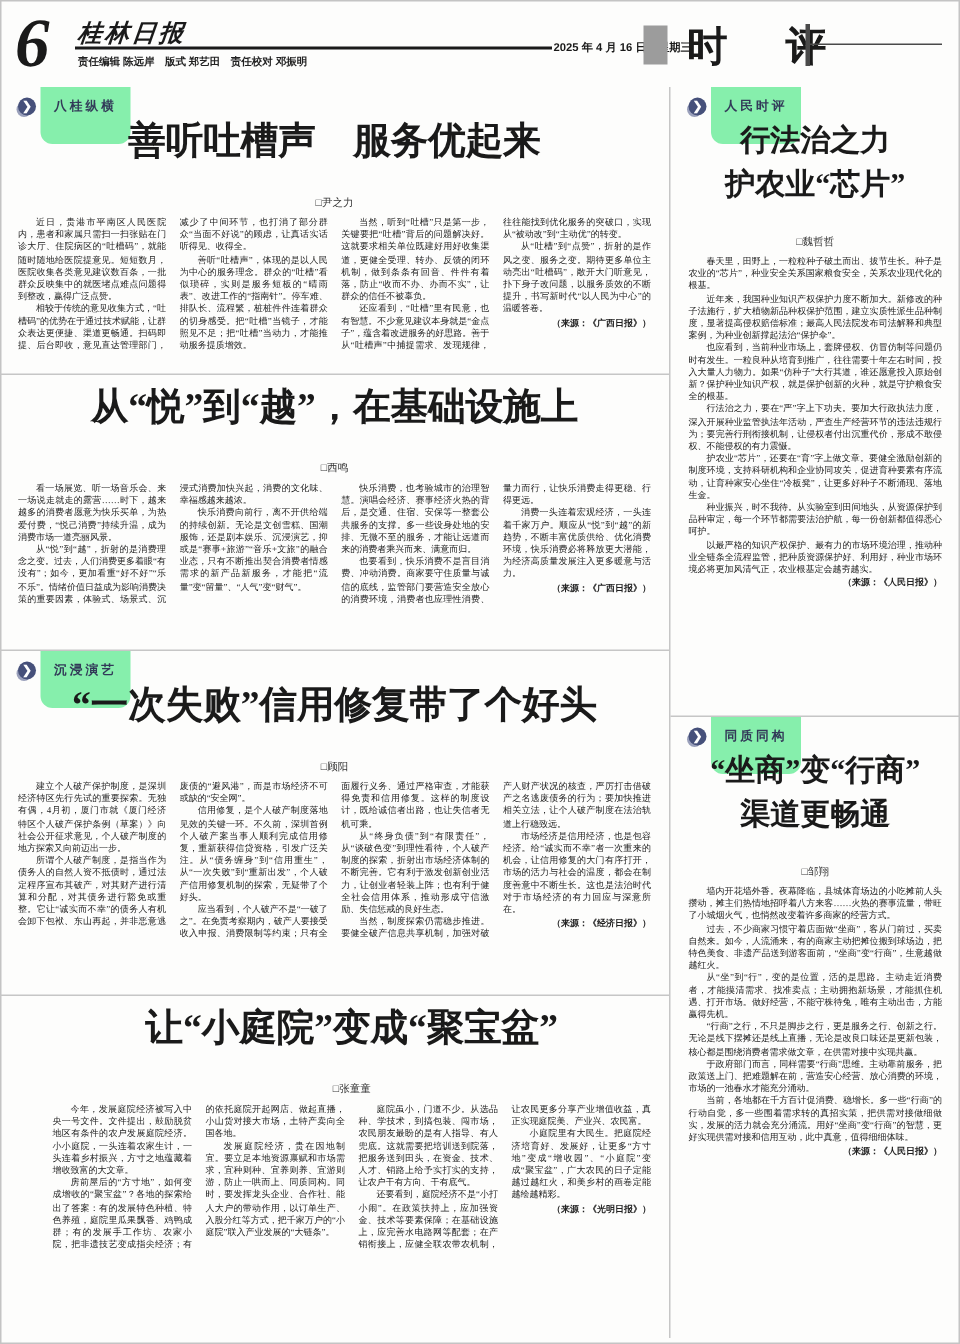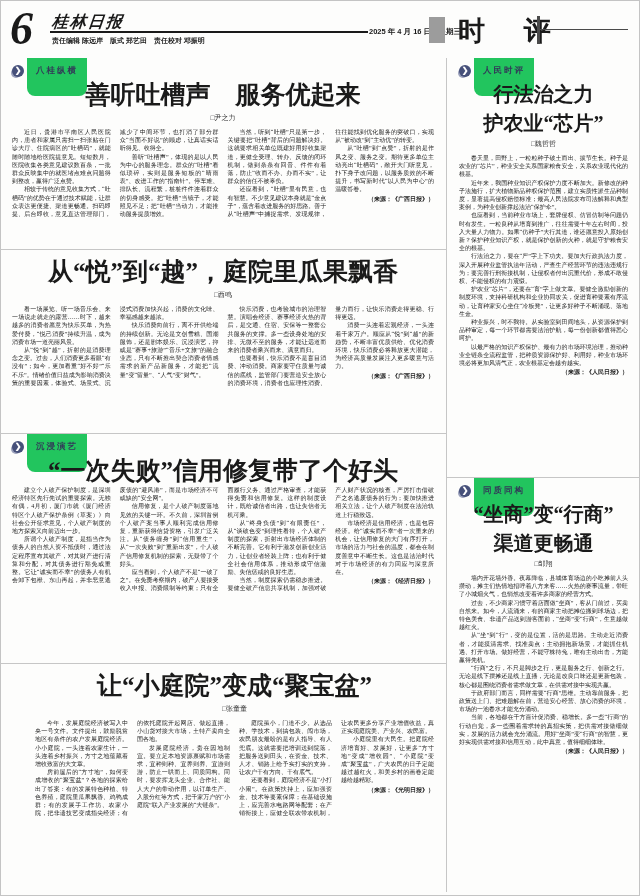--- a/index.html
+++ b/index.html
@@ -27,27 +27,27 @@
   .rightcol{flex:1;box-sizing:border-box;border-left:1px solid #c6c6c6;}
   .art{box-sizing:border-box;overflow:hidden;padding:5px 12px 2px 12px;border-bottom:1px solid #c6c6c6;position:relative;}
   .art:last-child{border-bottom:none;}
   .a1{height:192px;}.a2{height:184px;}.a3{height:230px;}.a4{height:228px;padding-left:35px;}
   .r1{height:420px;}.r2{height:414px;}
   
   .badge{display:flex;align-items:center;gap:3px;height:15px;margin-bottom:1px;}
   .badge-circle{width:12px;height:12px;border-radius:50%;background:#46507a;color:#fff;
         font-size:8px;line-height:12px;text-align:center;font-weight:bold;
         font-family:"Liberation Sans",sans-serif;box-shadow:-2px 2px 0 -1px #9aa0bb;}
-  .badge-pill{background:#22c55e;color:#323a58;border-radius:8px;padding:19px 9px;
+  .badge-pill{background:#86efac;color:#323a58;border-radius:8px;padding:19px 9px;
         font-size:8.5px;font-weight:bold;letter-spacing:2px;
         font-family:"Liberation Sans","DejaVu Sans",sans-serif;}
   
   .a-title{text-align:center;font-size:25px;line-height:30px;font-weight:700;margin-top:2px;}
   .r-title{text-align:center;font-size:20px;line-height:26px;font-weight:900;margin-top:3px;}
-  .auth{text-align:center;font-size:7px;color:#333;margin:3px 0 5px 0;}
+  .auth{text-align:center;font-size:7px;color:#333;margin:20px 0 5px 0;}
   
   .body{column-count:4;column-gap:9px;font-size:6px;line-height:8.2px;text-align:justify;color:#222;}
   .body1{font-size:6px;line-height:8.2px;text-align:justify;color:#222;}
   .body p,.body1 p{margin:0;text-indent:2em;}
   .src{text-align:right;font-weight:bold;margin-top:1px;}
 </style>
 </head>
 <body>
 
 <div class="page">
@@ -82,41 +82,42 @@
               <p>善听“吐槽声”，体现的是以人民为中心的服务理念。群众的“吐槽”看似琐碎，实则是服务短板的“晴雨表”、改进工作的“指南针”。停车难、排队长、流程繁，桩桩件件连着群众的切身感受。把“吐槽”当镜子，才能照见不足；把“吐槽”当动力，才能推动服务提质增效。</p>
               <p>当然，听到“吐槽”只是第一步，关键要把“吐槽”背后的问题解决好。这就要求相关单位既建好用好收集渠道，更健全受理、转办、反馈的闭环机制，做到条条有回音、件件有着落，防止“收而不办、办而不实”，让群众的信任不被辜负。</p>
               <p>还应看到，“吐槽”里有民意，也有智慧。不少意见建议本身就是“金点子”，蕴含着改进服务的好思路。善于从“吐槽声”中捕捉需求、发现规律，往往能找到优化服务的突破口，实现从“被动改”到“主动优”的转变。</p>
               <p>从“吐槽”到“点赞”，折射的是作风之变、服务之变。期待更多单位主动亮出“吐槽码”，敞开大门听意见，扑下身子改问题，以服务质效的不断提升，书写新时代“以人民为中心”的温暖答卷。</p>
             </div>
           <div class="src">（来源：《广西日报》）</div>
         </div>
       </div>
 
       <div class="art a2">
-        <div class="a-title">从“悦”到“越”，庭院里瓜果飘香</div>
+        <div class="a-title">从“悦”到“越”，在基础设施上</div>
         <div class="auth">□西鸣</div>
         <div class="body">
           <div>
               <p>看一场展览、听一场音乐会、来一场说走就走的露营……时下，越来越多的消费者愿意为快乐买单，为热爱付费，“悦己消费”持续升温，成为消费市场一道亮丽风景。</p>
               <p>从“悦”到“越”，折射的是消费理念之变。过去，人们消费更多着眼“有没有”；如今，更加看重“好不好”“乐不乐”。情绪价值日益成为影响消费决策的重要因素，体验式、场景式、沉浸式消费加快兴起，消费的文化味、幸福感越来越浓。</p>
               <p>快乐消费向前行，离不开供给端的持续创新。无论是文创雪糕、国潮服饰，还是剧本娱乐、沉浸演艺，抑或是“赛事+旅游”“音乐+文旅”的融合业态，只有不断推出契合消费者情感需求的新产品新服务，才能把“流量”变“留量”、“人气”变“财气”。</p>
               <p>快乐消费，也考验城市的治理智慧。演唱会经济、赛事经济火热的背后，是交通、住宿、安保等一整套公共服务的支撑。多一些设身处地的安排、无微不至的服务，才能让远道而来的消费者乘兴而来、满意而归。</p>
               <p>也要看到，快乐消费不是盲目消费、冲动消费。商家要守住质量与诚信的底线，监管部门要营造安全放心的消费环境，消费者也应理性消费、量力而行，让快乐消费走得更稳、行得更远。</p>
               <p>消费一头连着宏观经济，一头连着千家万户。顺应从“悦”到“越”的新趋势，不断丰富优质供给、优化消费环境，快乐消费必将释放更大潜能，为经济高质量发展注入更多暖意与活力。</p>
             </div>
           <div class="src">（来源：《广西日报》）</div>
         </div>
       </div>
 
       <div class="art a3">
         <div class="badge">
           <span class="badge-circle">❯</span>
           <span class="badge-pill">沉浸演艺</span>
         </div>
         <div class="a-title">“一次失败”信用修复带了个好头</div>
+        <div class="auth">□顾阳</div>
         <div class="body">
           <div>
               <p>建立个人破产保护制度，是深圳经济特区先行先试的重要探索。无独有偶，4月初，厦门市就《厦门经济特区个人破产保护条例（草案）》向社会公开征求意见，个人破产制度的地方探索又向前迈出一步。</p>
               <p>所谓个人破产制度，是指当作为债务人的自然人资不抵债时，通过法定程序宣布其破产，对其财产进行清算和分配，对其债务进行豁免或重整。它让“诚实而不幸”的债务人有机会卸下包袱、东山再起，并非恶意逃废债的“避风港”，而是市场经济不可或缺的“安全网”。</p>
               <p>信用修复，是个人破产制度落地见效的关键一环。不久前，深圳首例个人破产案当事人顺利完成信用修复，重新获得信贷资格，引发广泛关注。从“债务缠身”到“信用重生”，从“一次失败”到“重新出发”，个人破产信用修复机制的探索，无疑带了个好头。</p>
               <p>应当看到，个人破产不是“一破了之”。在免责考察期内，破产人要接受收入申报、消费限制等约束；只有全面履行义务、通过严格审查，才能获得免责和信用修复。这样的制度设计，既给诚信者出路，也让失信者无机可乘。</p>
               <p>从“终身负债”到“有限责任”，从“谈破色变”到理性看待，个人破产制度的探索，折射出市场经济体制的不断完善。它有利于激发创新创业活力，让创业者轻装上阵；也有利于健全社会信用体系，推动形成守信激励、失信惩戒的良好生态。</p>
               <p>当然，制度探索仍需稳步推进。要健全破产信息共享机制，加强对破产人财产状况的核查，严厉打击借破产之名逃废债务的行为；要加快推进相关立法，让个人破产制度在法治轨道上行稳致远。</p>
               <p>市场经济是信用经济，也是包容经济。给“诚实而不幸”者一次重来的机会，让信用修复的大门有序打开，市场的活力与社会的温度，都会在制度善意中不断生长。这也是法治时代对于市场经济的有力回应与深意所在。</p>
             </div>

